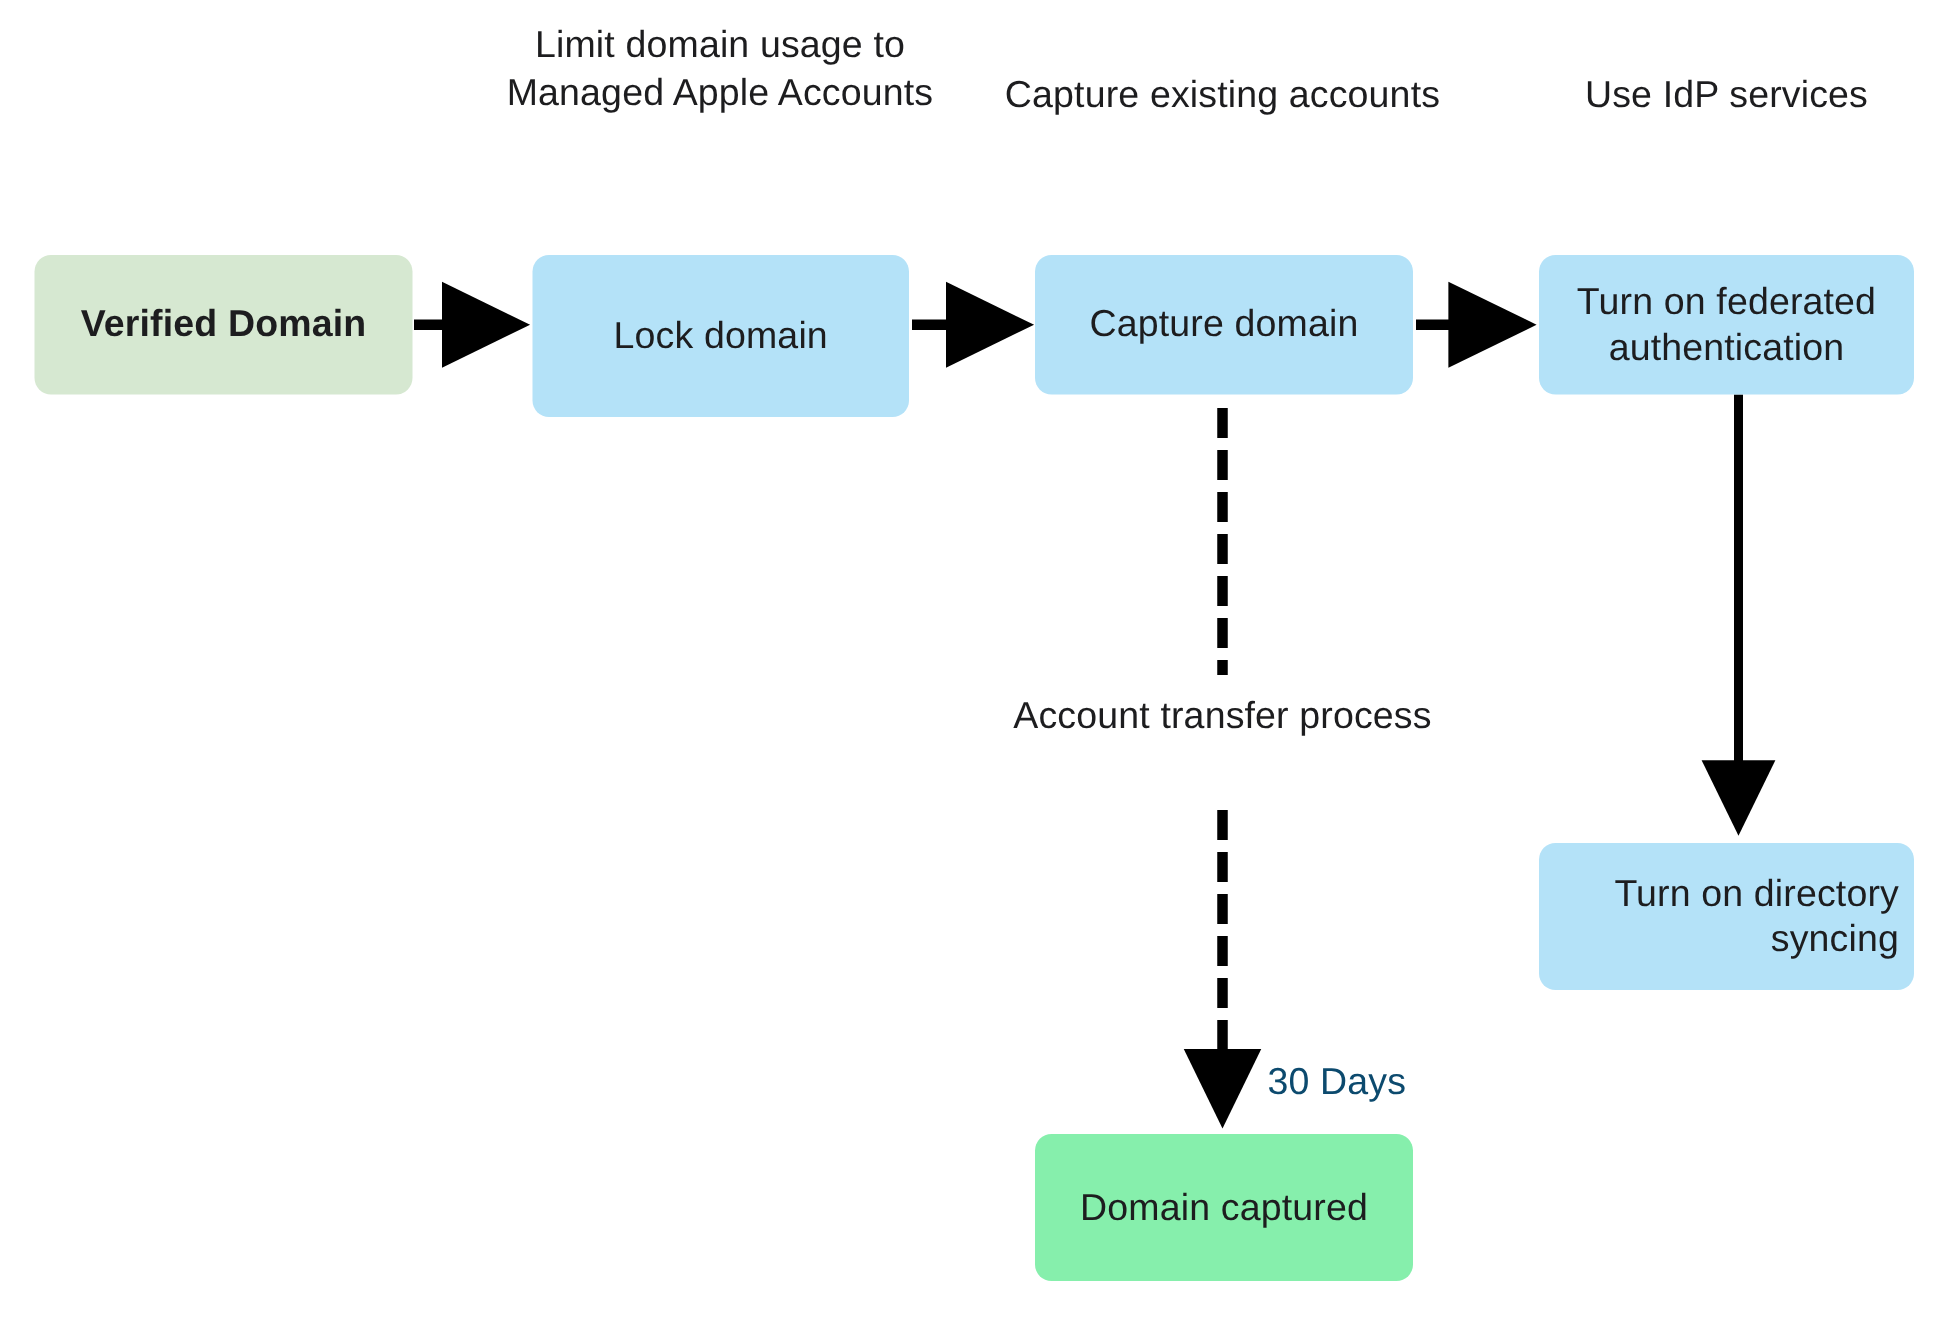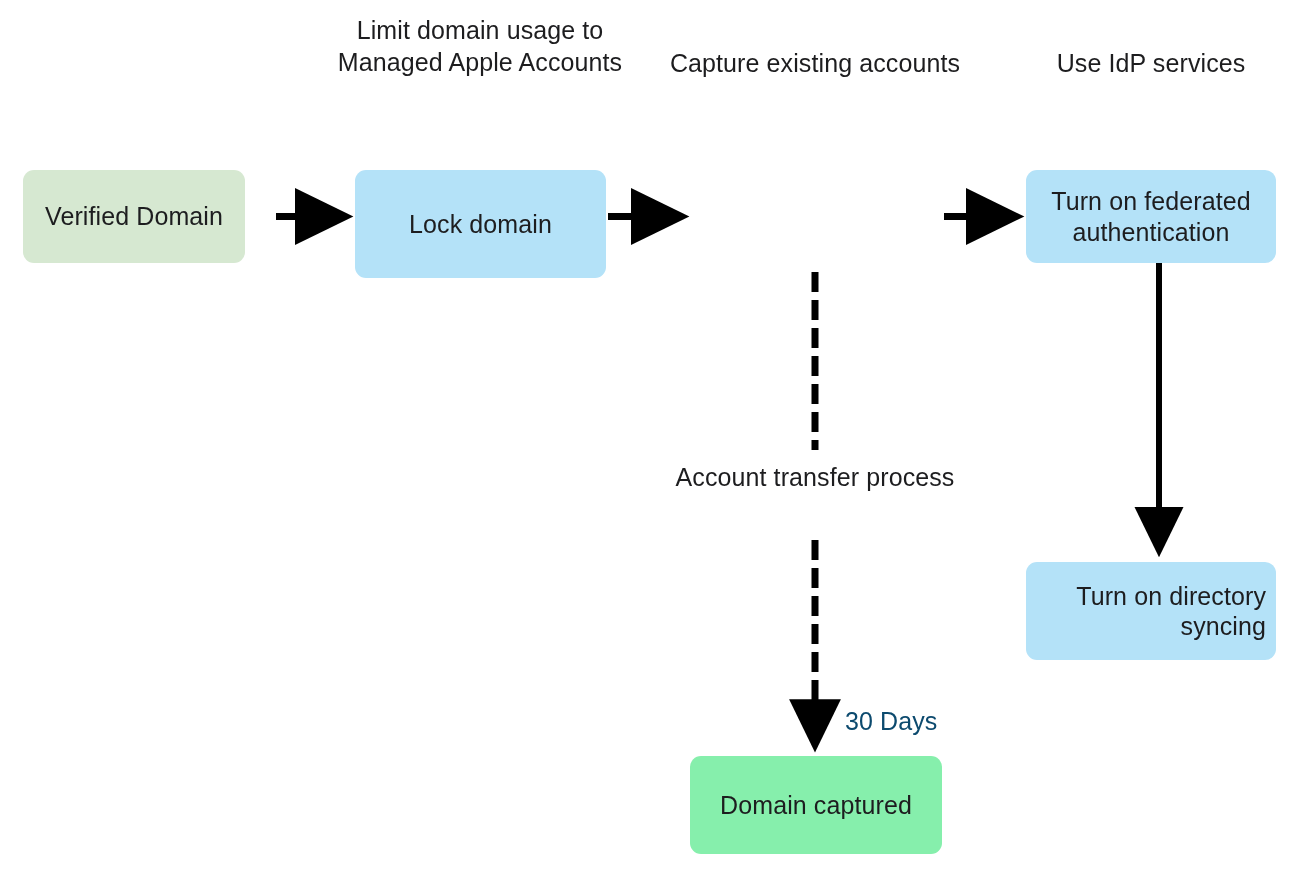--- a/index.html
+++ b/index.html
@@ -53,21 +53,21 @@
     position: absolute;
     font-size: 25px;
     line-height: 1.28;
     letter-spacing: 0.1px;
     color: #0c4a6e;
     text-align: left;
     white-space: nowrap;
   }
 
   
-  #node-verified-domain { left: 23px;   top: 170px; width: 222px; height: 93px; }
+  #node-verified-domain { left: 23px;   top: 170px; width: 252px; height: 93px; font-weight: bold; }
   #node-lock-domain     { left: 355px;  top: 170px; width: 251px; height: 108px; }
   #node-capture-domain  { left: 690px;  top: 170px; width: 252px; height: 93px; }
   #node-federated-auth  { left: 1026px; top: 170px; width: 250px; height: 93px; }
   #node-directory-sync  { left: 1026px; top: 562px; width: 250px; height: 98px; }
   #node-domain-captured { left: 690px;  top: 756px; width: 252px; height: 98px; }
 
   
   #caption-lock-domain    { left: 330px;  top: 14px;  width: 300px; }
   #caption-capture-domain { left: 665px;  top: 47px;  width: 300px; }
   #caption-federated-auth { left: 1001px; top: 47px;  width: 300px; }
@@ -118,20 +118,21 @@
   <div class="caption" id="caption-federated-auth">Use IdP services</div>
 
   <div class="caption" id="caption-transfer">Account transfer process</div>
 
   <div class="edge-label" id="label-30-days">30 Days</div>
 
   <div class="node" id="node-verified-domain" style="background-color: rgb(214, 232, 209);">Verified Domain</div>
 
   <div class="node" id="node-lock-domain" style="background-color: rgb(180, 226, 248);">Lock domain</div>
 
+  <div class="node" id="node-capture-domain" style="background-color: rgb(180, 226, 248);">Capture domain</div>
 
   <div class="node" id="node-federated-auth" style="background-color: rgb(180, 226, 248);">Turn on federated authentication</div>
 
   <div class="node" id="node-directory-sync" style="background-color: rgb(180, 226, 248); text-align: right;">Turn on directory syncing</div>
 
   <div class="node" id="node-domain-captured" style="background-color: #86efac;">Domain captured</div>
 
 </div>
 
 </body></html>

